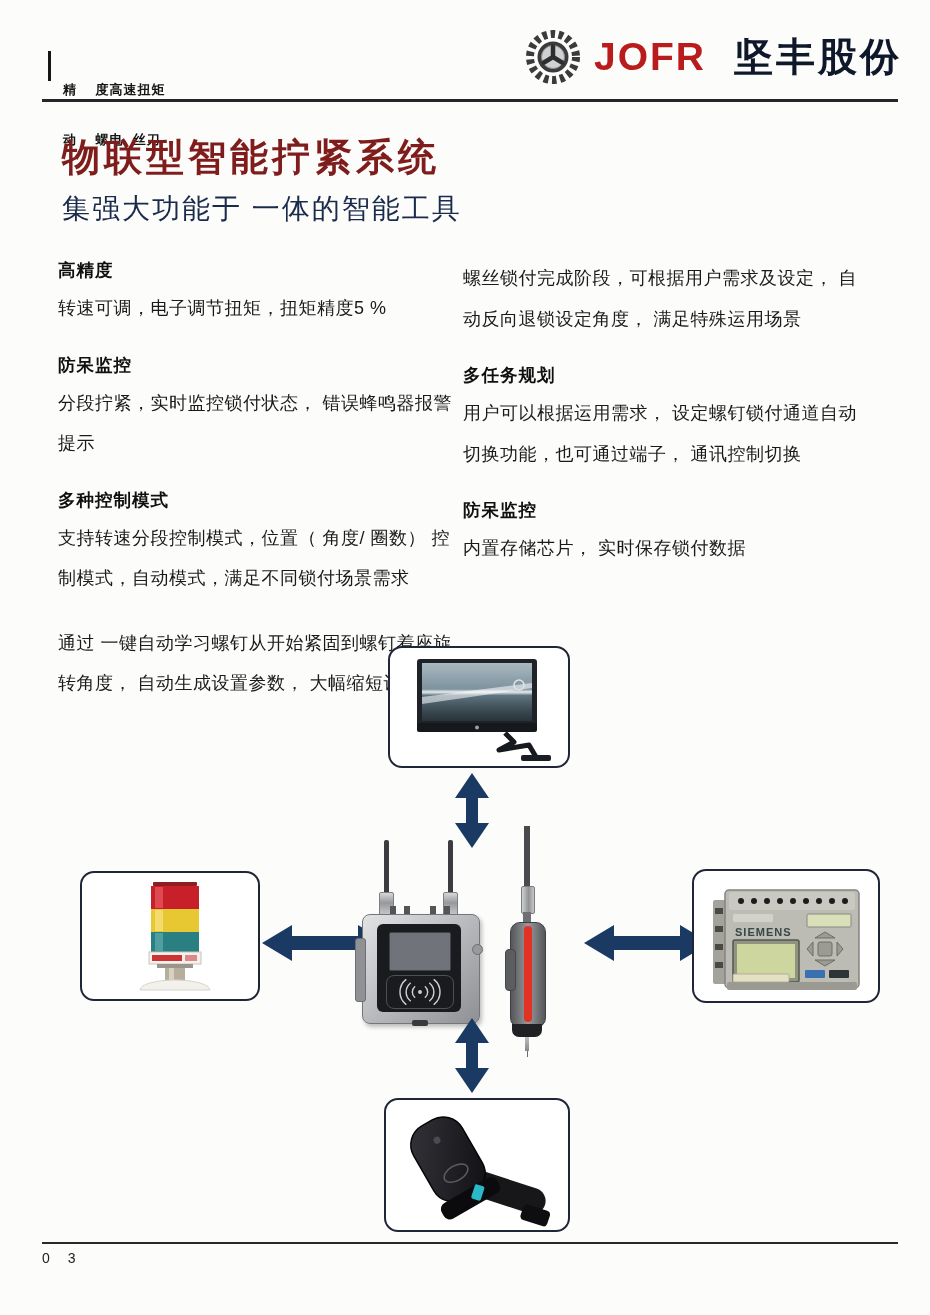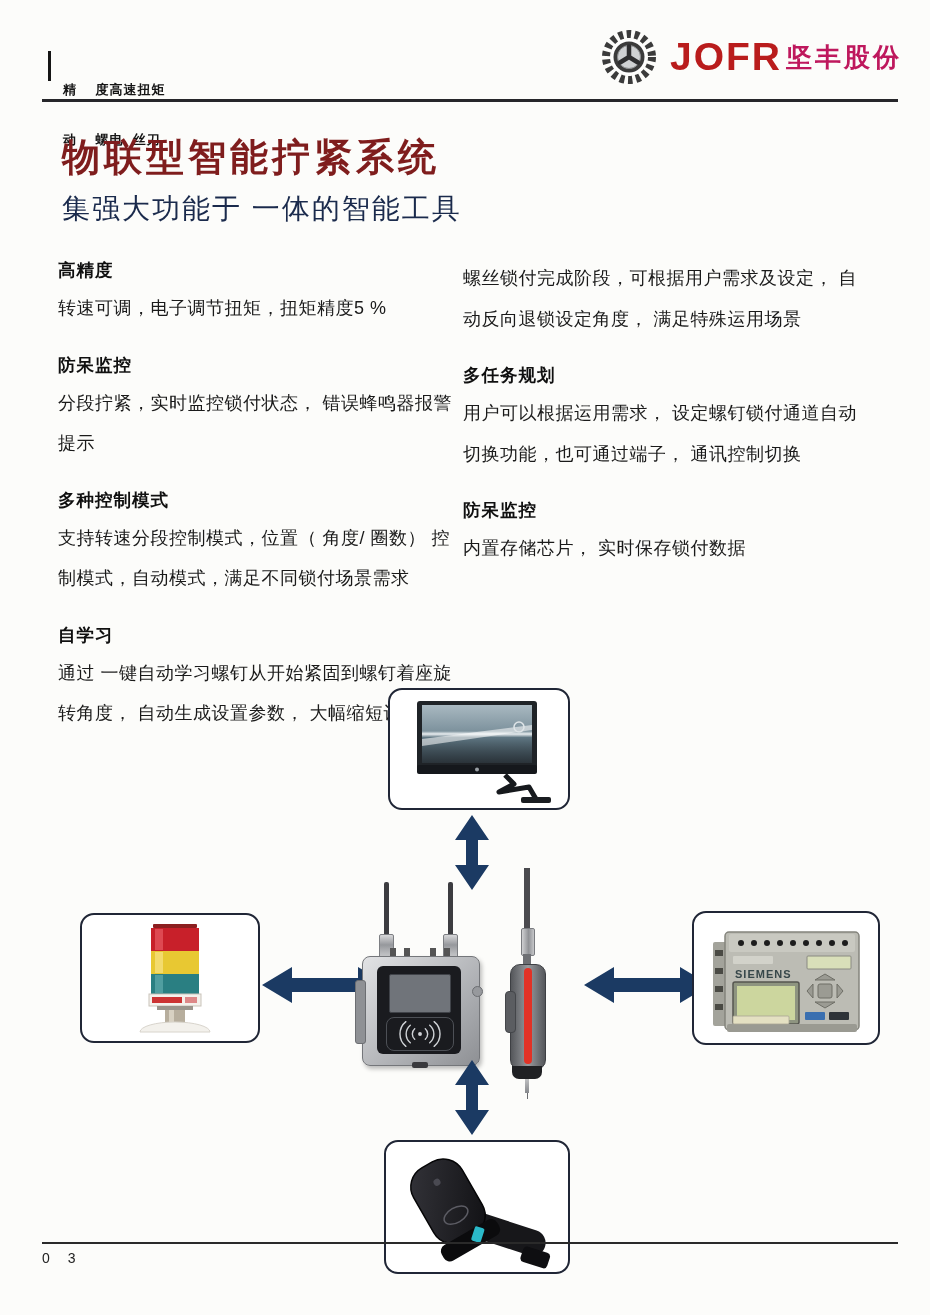--- a/index.html
+++ b/index.html
@@ -7,35 +7,35 @@
     position:relative;width:930px;height:1315px;margin:0 auto;
     background:#fcfcfa;font-family:"Liberation Sans","DejaVu Sans",sans-serif;
     overflow:hidden;color:#1c1c1c;
   }
   
   .tagline-bar{position:absolute;left:48px;top:51px;width:3px;height:30px;background:#151515;}
   .tagline{position:absolute;left:63px;top:48px;font-size:13px;font-weight:bold;
     line-height:1.3;color:#151515;letter-spacing:1px;white-space:pre;}
   .logo{position:absolute;right:28px;top:28px;display:flex;align-items:center;}
   .logo-en{font-size:39px;font-weight:bold;color:#b91c1c;letter-spacing:2px;margin-left:12px;}
-  .logo-cn{font-size:26px;font-weight:bold;color:#be185d;letter-spacing:3px;margin-left:4px;}
+  .logo-cn{font-size:39px;font-weight:bold;color:#0f172a;letter-spacing:3px;margin-left:28px;}
   .header-rule{position:absolute;left:42px;top:99px;width:856px;height:2.5px;background:#26262a;}
   
   .title{position:absolute;left:62px;top:132px;font-size:38px;font-weight:bold;
     letter-spacing:4px;color:#7f1d1d;}
   .subtitle{position:absolute;left:62px;top:190px;font-size:28px;font-weight:500;
     letter-spacing:2px;color:#1a2a4c;}
   
   .features{position:absolute;left:58px;top:258px;width:812px;display:grid;
     grid-template-columns:402px 1fr;column-gap:3px;}
   .feature{margin-bottom:24px;}
   .feature h3{margin:0 0 6px 0;font-size:17.5px;font-weight:bold;color:#101010;letter-spacing:1px;}
   .feature p{margin:0;font-size:18px;line-height:2.25;color:#1a1a1a;letter-spacing:.5px;}
   
-  .diagram{position:absolute;left:0;top:680px;width:804px;height:600px;}
+  .diagram{position:absolute;left:0;top:638px;width:804px;height:600px;}
   .device-box{position:absolute;background:#ffffff;border:2.5px solid #202636;border-radius:14px;
     display:flex;align-items:center;justify-content:center;}
   .arrow{position:absolute;}
   
   .controller{position:absolute;left:362px;top:202px;width:116px;height:185px;}
   .antenna{position:absolute;width:5px;height:72px;background:#3c3c40;border-radius:2px;top:0;}
   .antenna.a1{left:22px;} .antenna.a2{left:86px;}
   .ant-base{position:absolute;width:13px;height:22px;top:52px;border-radius:2px;
     background:linear-gradient(180deg,#d8d8da,#96989c 45%,#c9cacc);border:1px solid #7c7e82;}
   .ant-base.a1{left:17px;} .ant-base.a2{left:81px;}
@@ -111,21 +111,20 @@
       </div>
       <div class="feature">
         <h3>防呆监控</h3>
         <p>分段拧紧，实时监控锁付状态， 错误蜂鸣器报警提示</p>
       </div>
       <div class="feature">
         <h3>多种控制模式</h3>
         <p>支持转速分段控制模式，位置（ 角度/ 圈数） 控制模式，自动模式，满足不同锁付场景需求</p>
       </div>
       <div class="feature">
-        <h3>自学习</h3>
         <p>通过 一键自动学习螺钉从开始紧固到螺钉着座旋转角度， 自动生成设置参数， 大幅缩短设定时间</p>
       </div>
     </div>
     <div>
       <div class="feature">
         <p>螺丝锁付完成阶段，可根据用户需求及设定， 自动反向退锁设定角度， 满足特殊运用场景</p>
       </div>
       <div class="feature">
         <h3>多任务规划</h3>
         <p>用户可以根据运用需求， 设定螺钉锁付通道自动切换功能，也可通过端子， 通讯控制切换</p>

